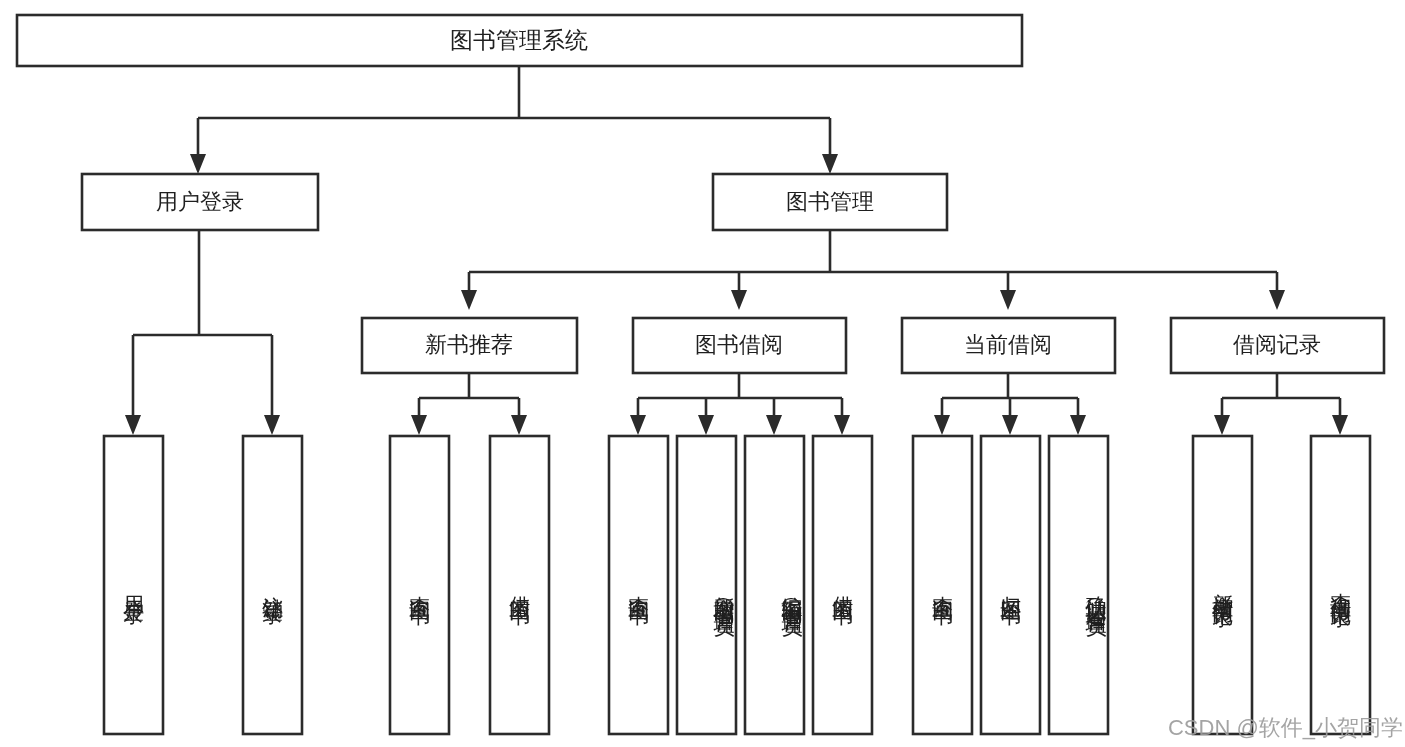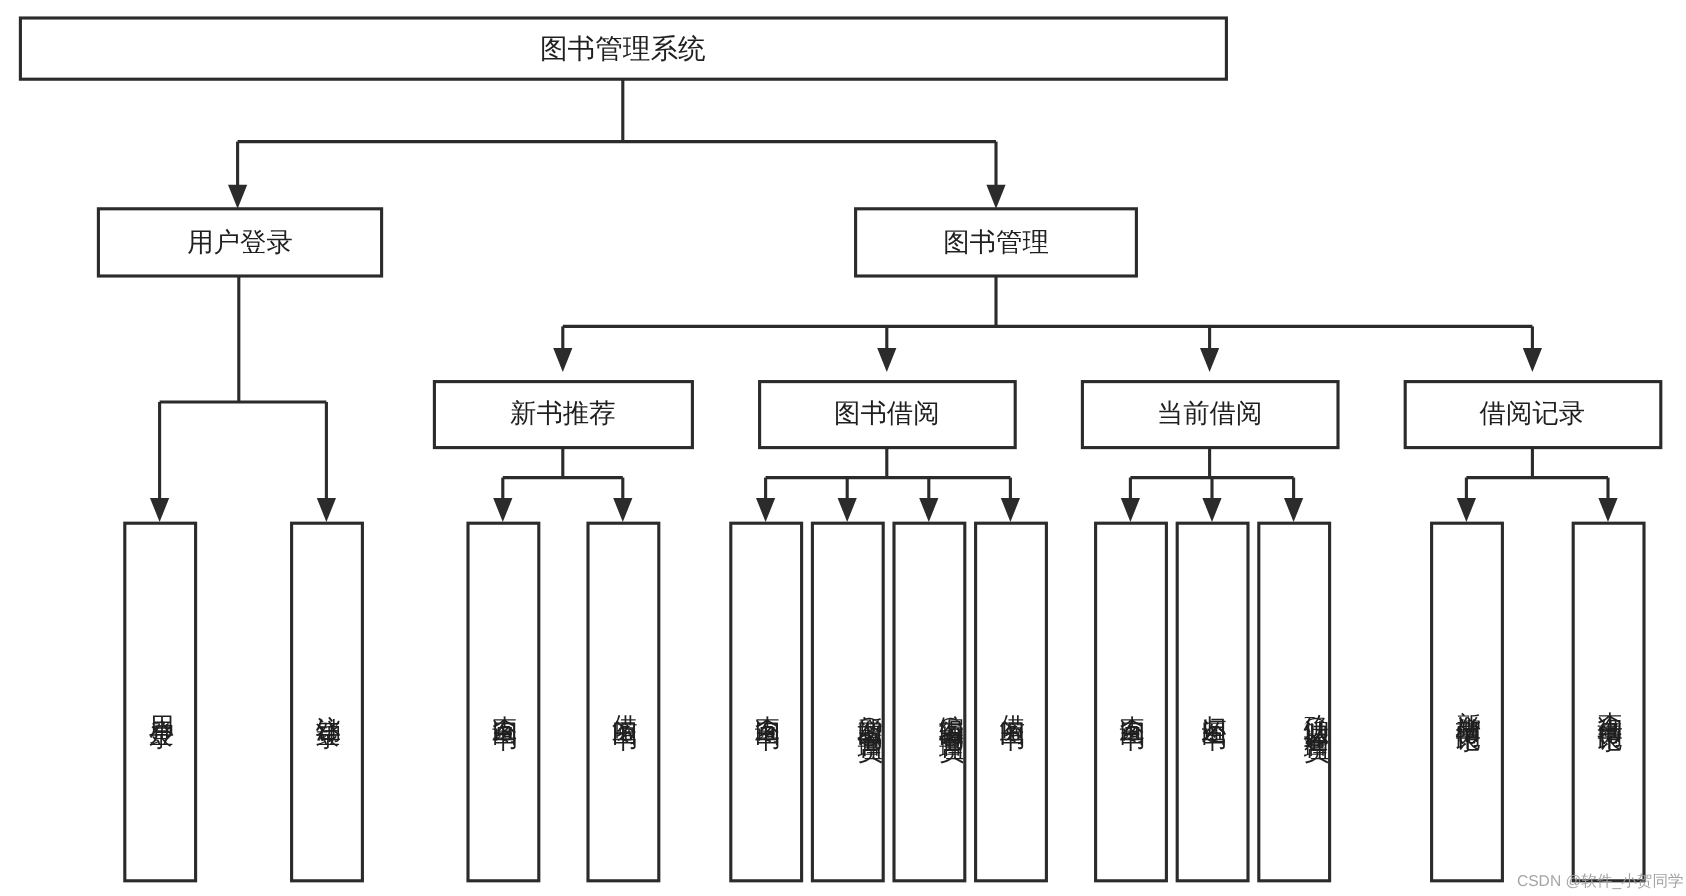--- a/index.html
+++ b/index.html
@@ -69,21 +69,21 @@
     justify-content: center;
     text-align: center;
     white-space: nowrap;
     pointer-events: none;
   }
   .watermark {
     position: absolute;
     right: 18px;
     bottom: 4px;
     font-family: "Liberation Sans", "DejaVu Sans", sans-serif;
-    font-size: 13px;
+    font-size: 22px;
     color: #9d9d9d;
     opacity: 0.92;
     white-space: nowrap;
   }
 </style>
 </head>
 <body>
 
 <div id="diagram-root">
 

